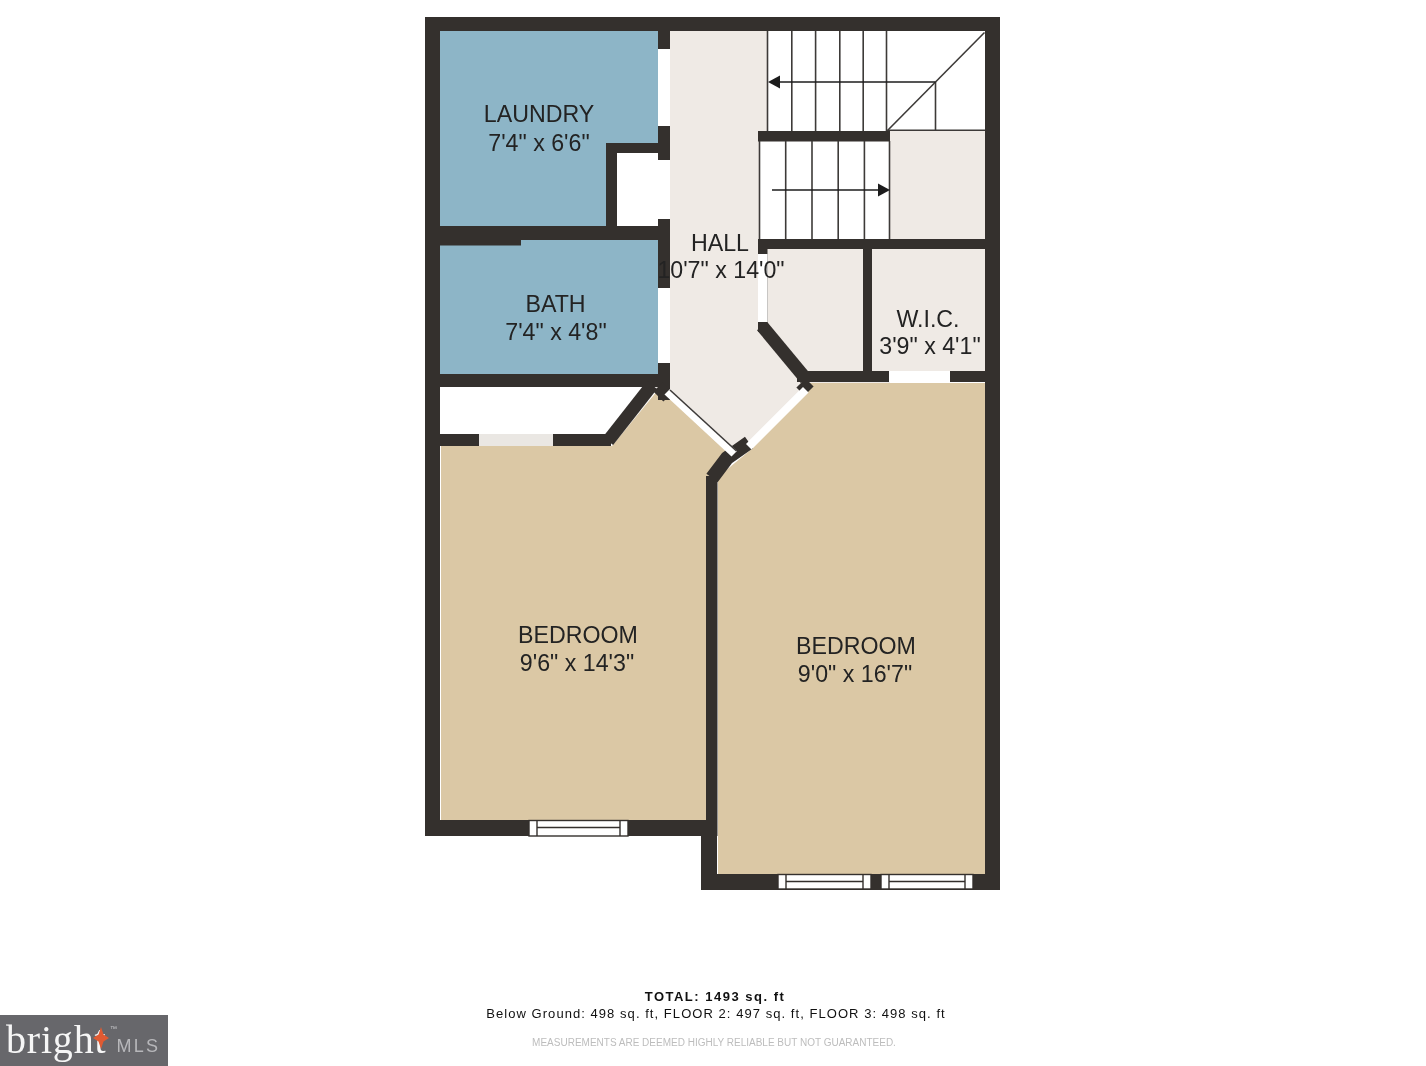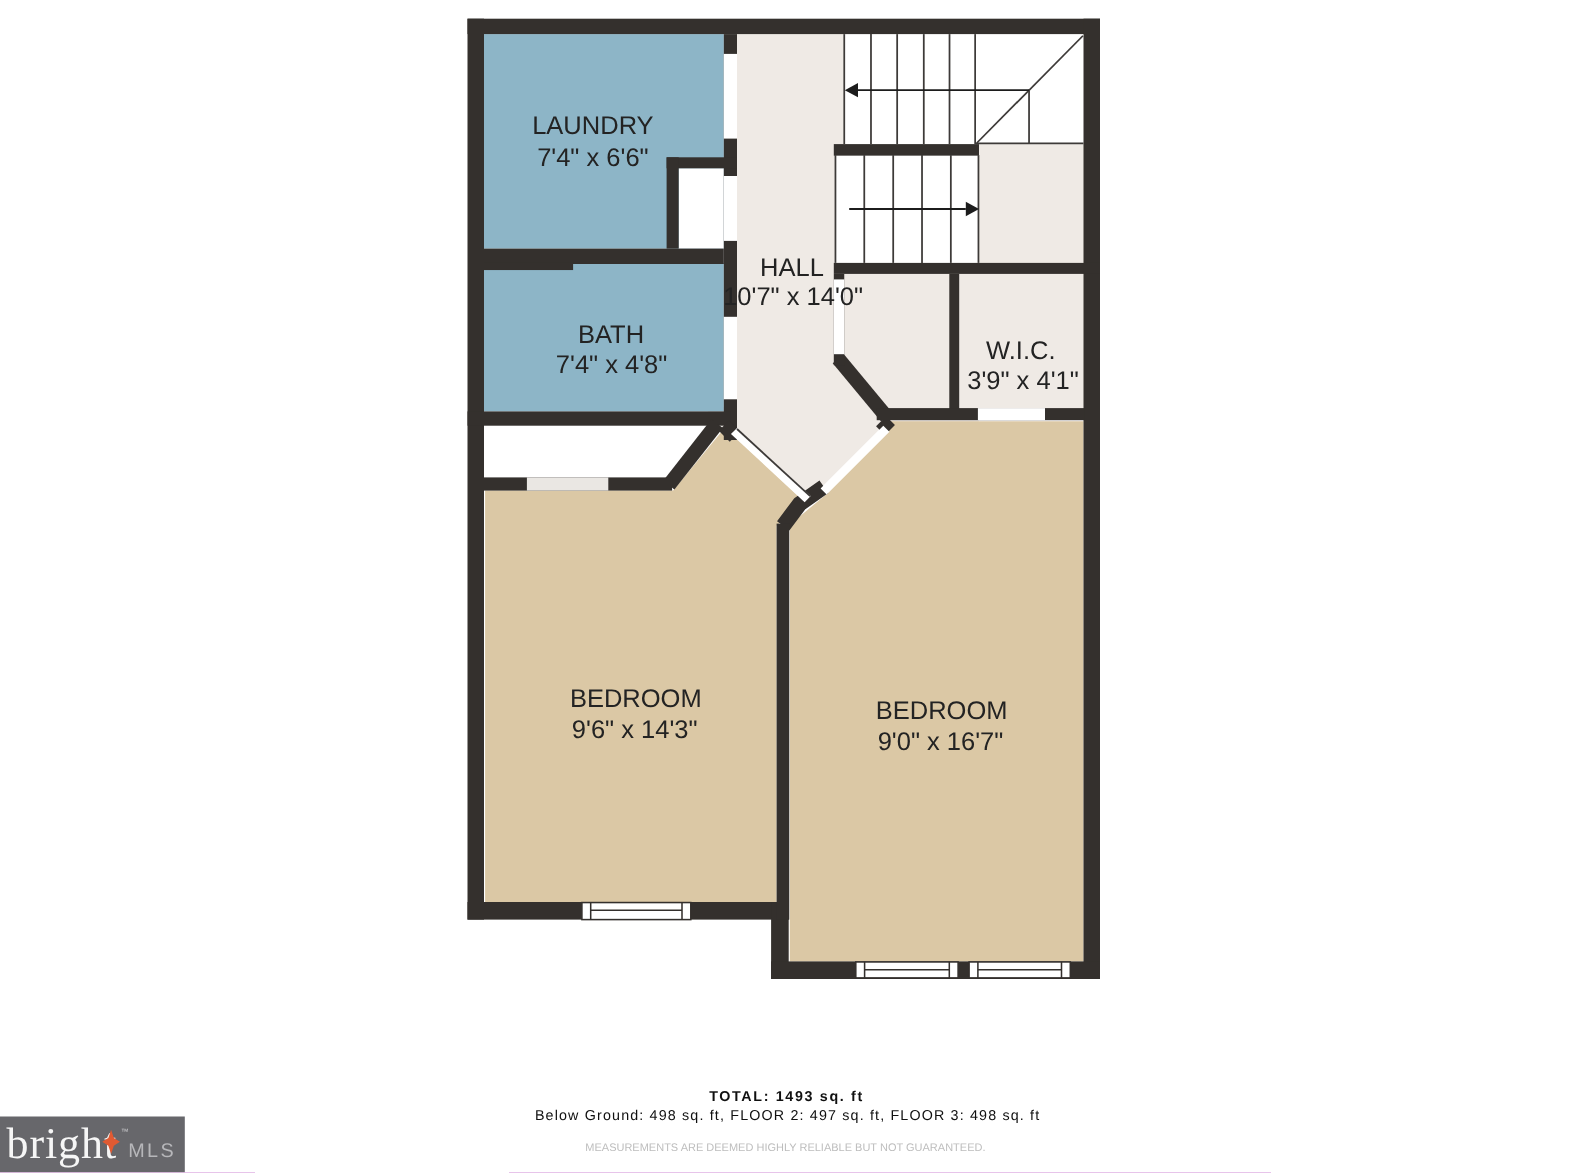--- a/index.html
+++ b/index.html
@@ -1,16 +1,16 @@
 <!DOCTYPE html>
 <html><head>
 <meta charset="utf-8">
 <style>
   html,body{margin:0;padding:0;background:#ffffff;}
-  .page{position:relative;width:1426px;height:1066px;background:#a21caf;overflow:hidden;
+  .page{position:relative;width:1426px;height:1066px;background:#3b82f6;overflow:hidden;
         font-family:"Liberation Sans", sans-serif;}
   svg{position:absolute;left:0;top:0;}
   .lbl{font-family:"Liberation Sans", sans-serif;fill:#232323;font-size:23.2px;}
 </style>
 </head>
 <body>
 <div class="page">
 <svg width="1426" height="1066" viewBox="0 0 1426 1066">
 
   <rect x="0" y="0" width="1426" height="1066" fill="#ffffff"></rect>

